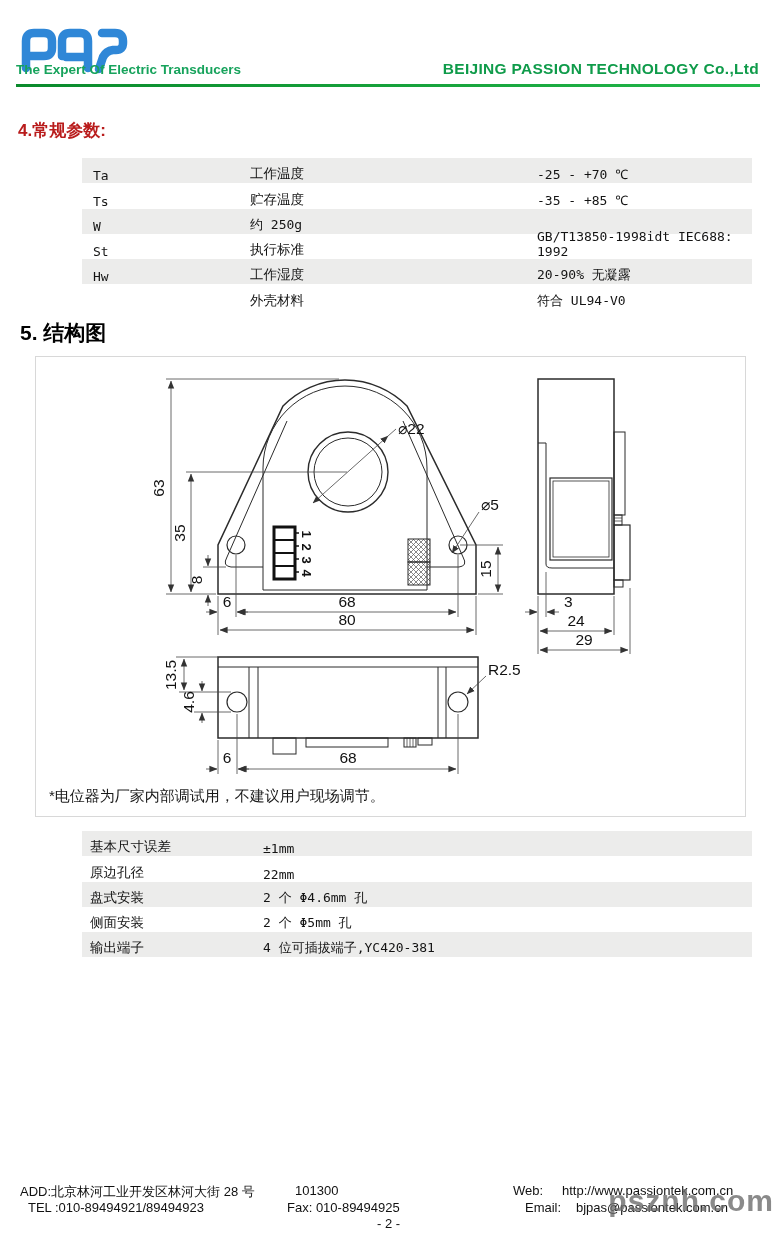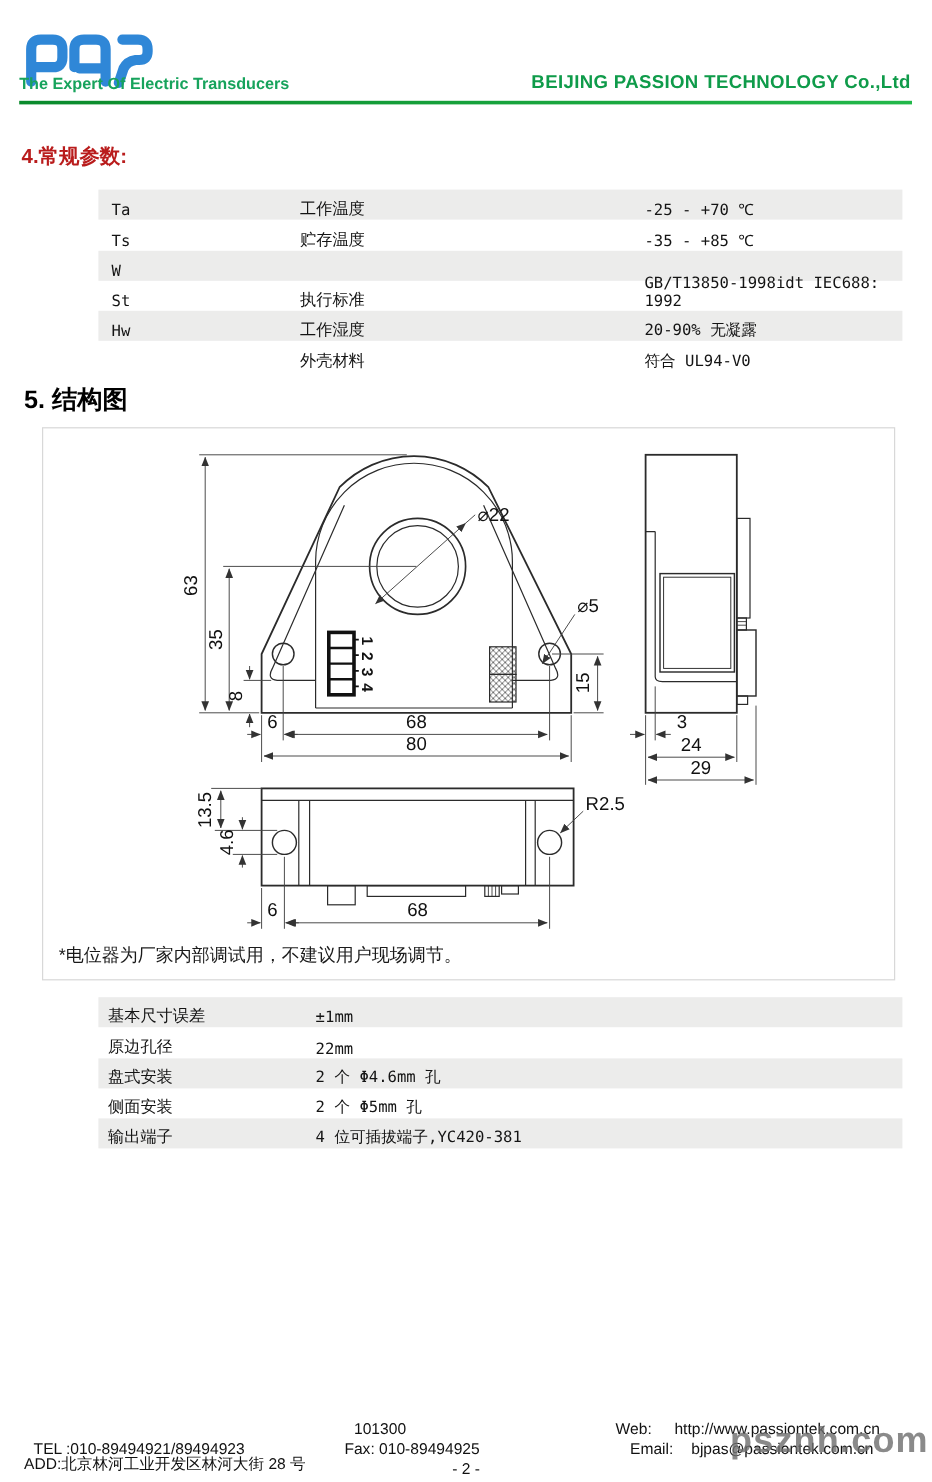--- a/index.html
+++ b/index.html
@@ -32,21 +32,21 @@
   
   .diagram-box { position:absolute; left:35px; top:356px; width:711px; height:461px;
                  border:1px solid #d8d8d8; background:#fff; }
   .diagram-note { position:absolute; left:13px; top:430px; font-size:15px; color:#1a1a1a; }
   svg text { font-family:"Liberation Sans","DejaVu Sans",sans-serif; fill:#111; }
   .dimtxt { font-size:15.5px; }
   .pintxt { font-size:13px; font-weight:bold; }
 
   
   .ft { position:absolute; font-size:13px; color:#111; }
-  .f-add   { left:20px;  top:1183px;margin-top:28px; }
+  .f-add   { left:20px;  top:1183px; }
   .f-post  { left:295px; top:1183px;text-align:center; }
   .f-weblb { left:513px; top:1183px; }
   .f-web   { left:562px; top:1183px; }
   .f-tel   { left:28px;  top:1200px; }
   .f-fax   { left:287px; top:1200px; }
   .f-emlb  { left:525px; top:1200px; }
   .f-em    { left:576px; top:1200px; }
   .f-page  { left:0; right:0; top:1216px; text-align:center; }
   .watermark { position:absolute; right:3px; top:1184px; font-size:30px; font-weight:bold;
                color:#6e6e6e; opacity:.8; letter-spacing:1px; }
@@ -77,20 +77,21 @@
       <div class="c2">工作温度</div>
       <div class="c3">-25 - +70 ℃</div>
     </div>
     <div class="trow">
       <div class="c1">Ts</div>
       <div class="c2">贮存温度</div>
       <div class="c3">-35 - +85 ℃</div>
     </div>
     <div class="trow alt">
       <div class="c1">W</div>
+      <div class="c3">约 250g</div>
     </div>
     <div class="trow">
       <div class="c1">St</div>
       <div class="c2">执行标准</div>
       <div class="c3">GB/T13850-1998idt IEC688: 1992</div>
     </div>
     <div class="trow alt">
       <div class="c1">Hw</div>
       <div class="c2">工作湿度</div>
       <div class="c3">20-90% 无凝露</div>

